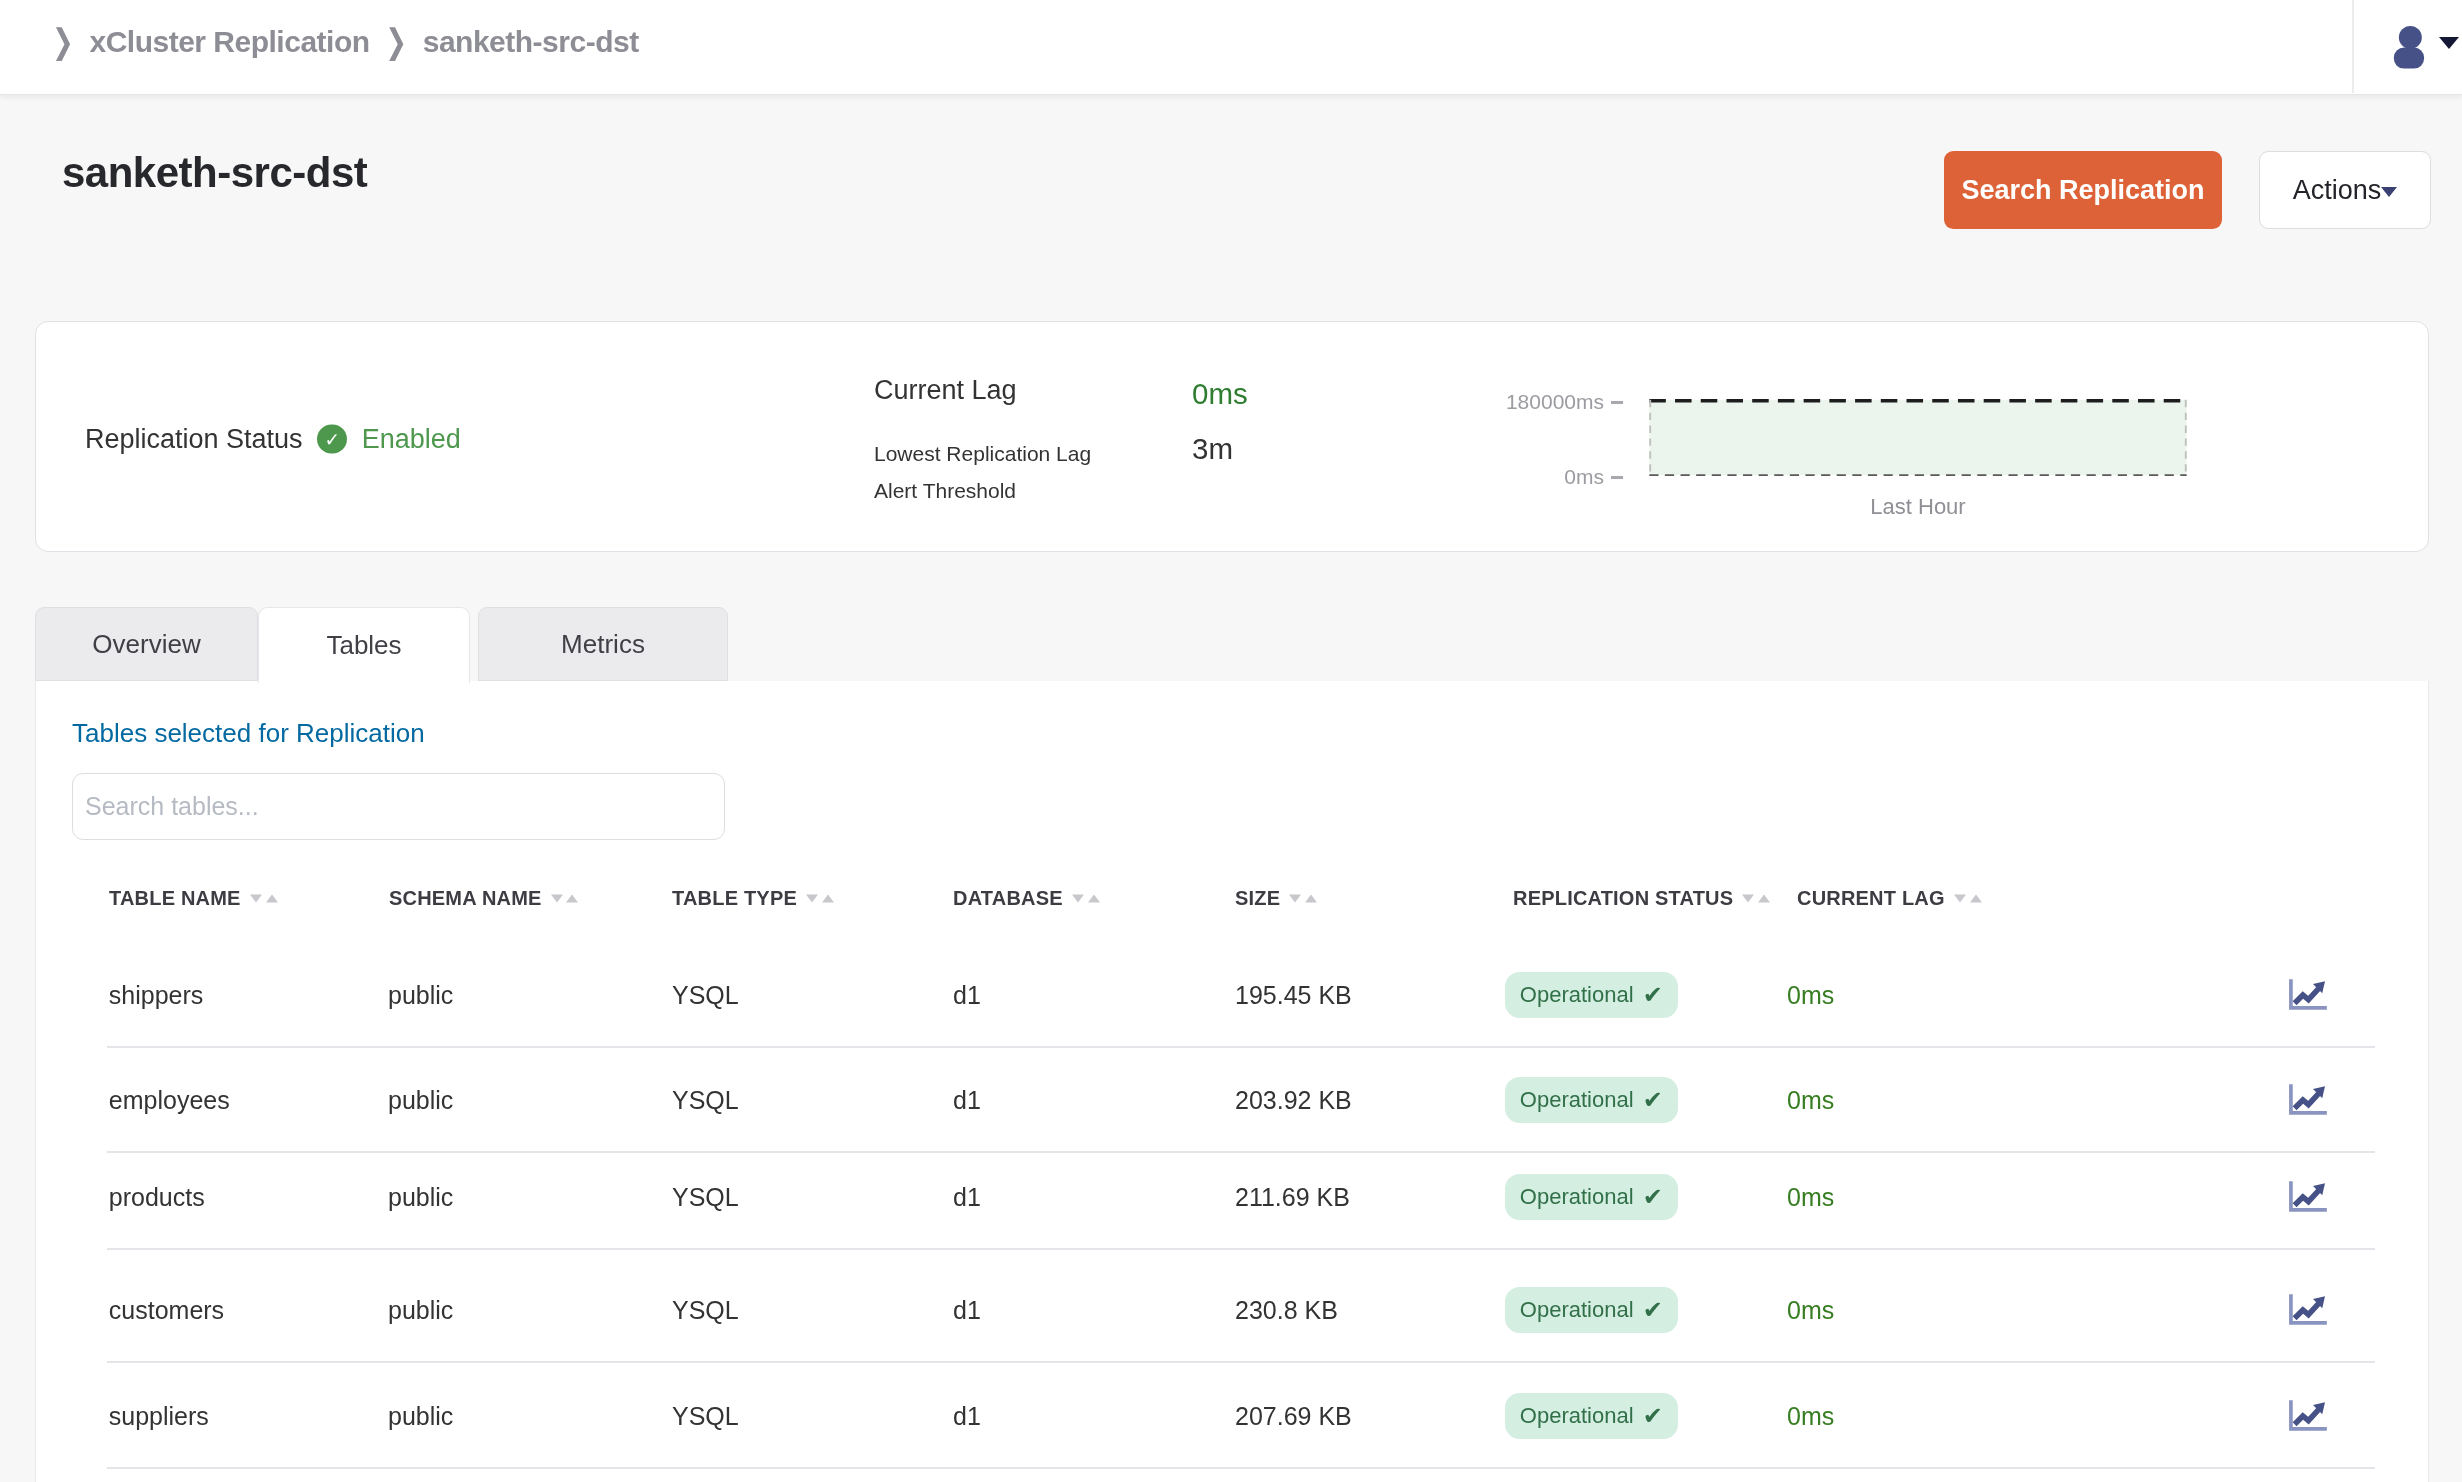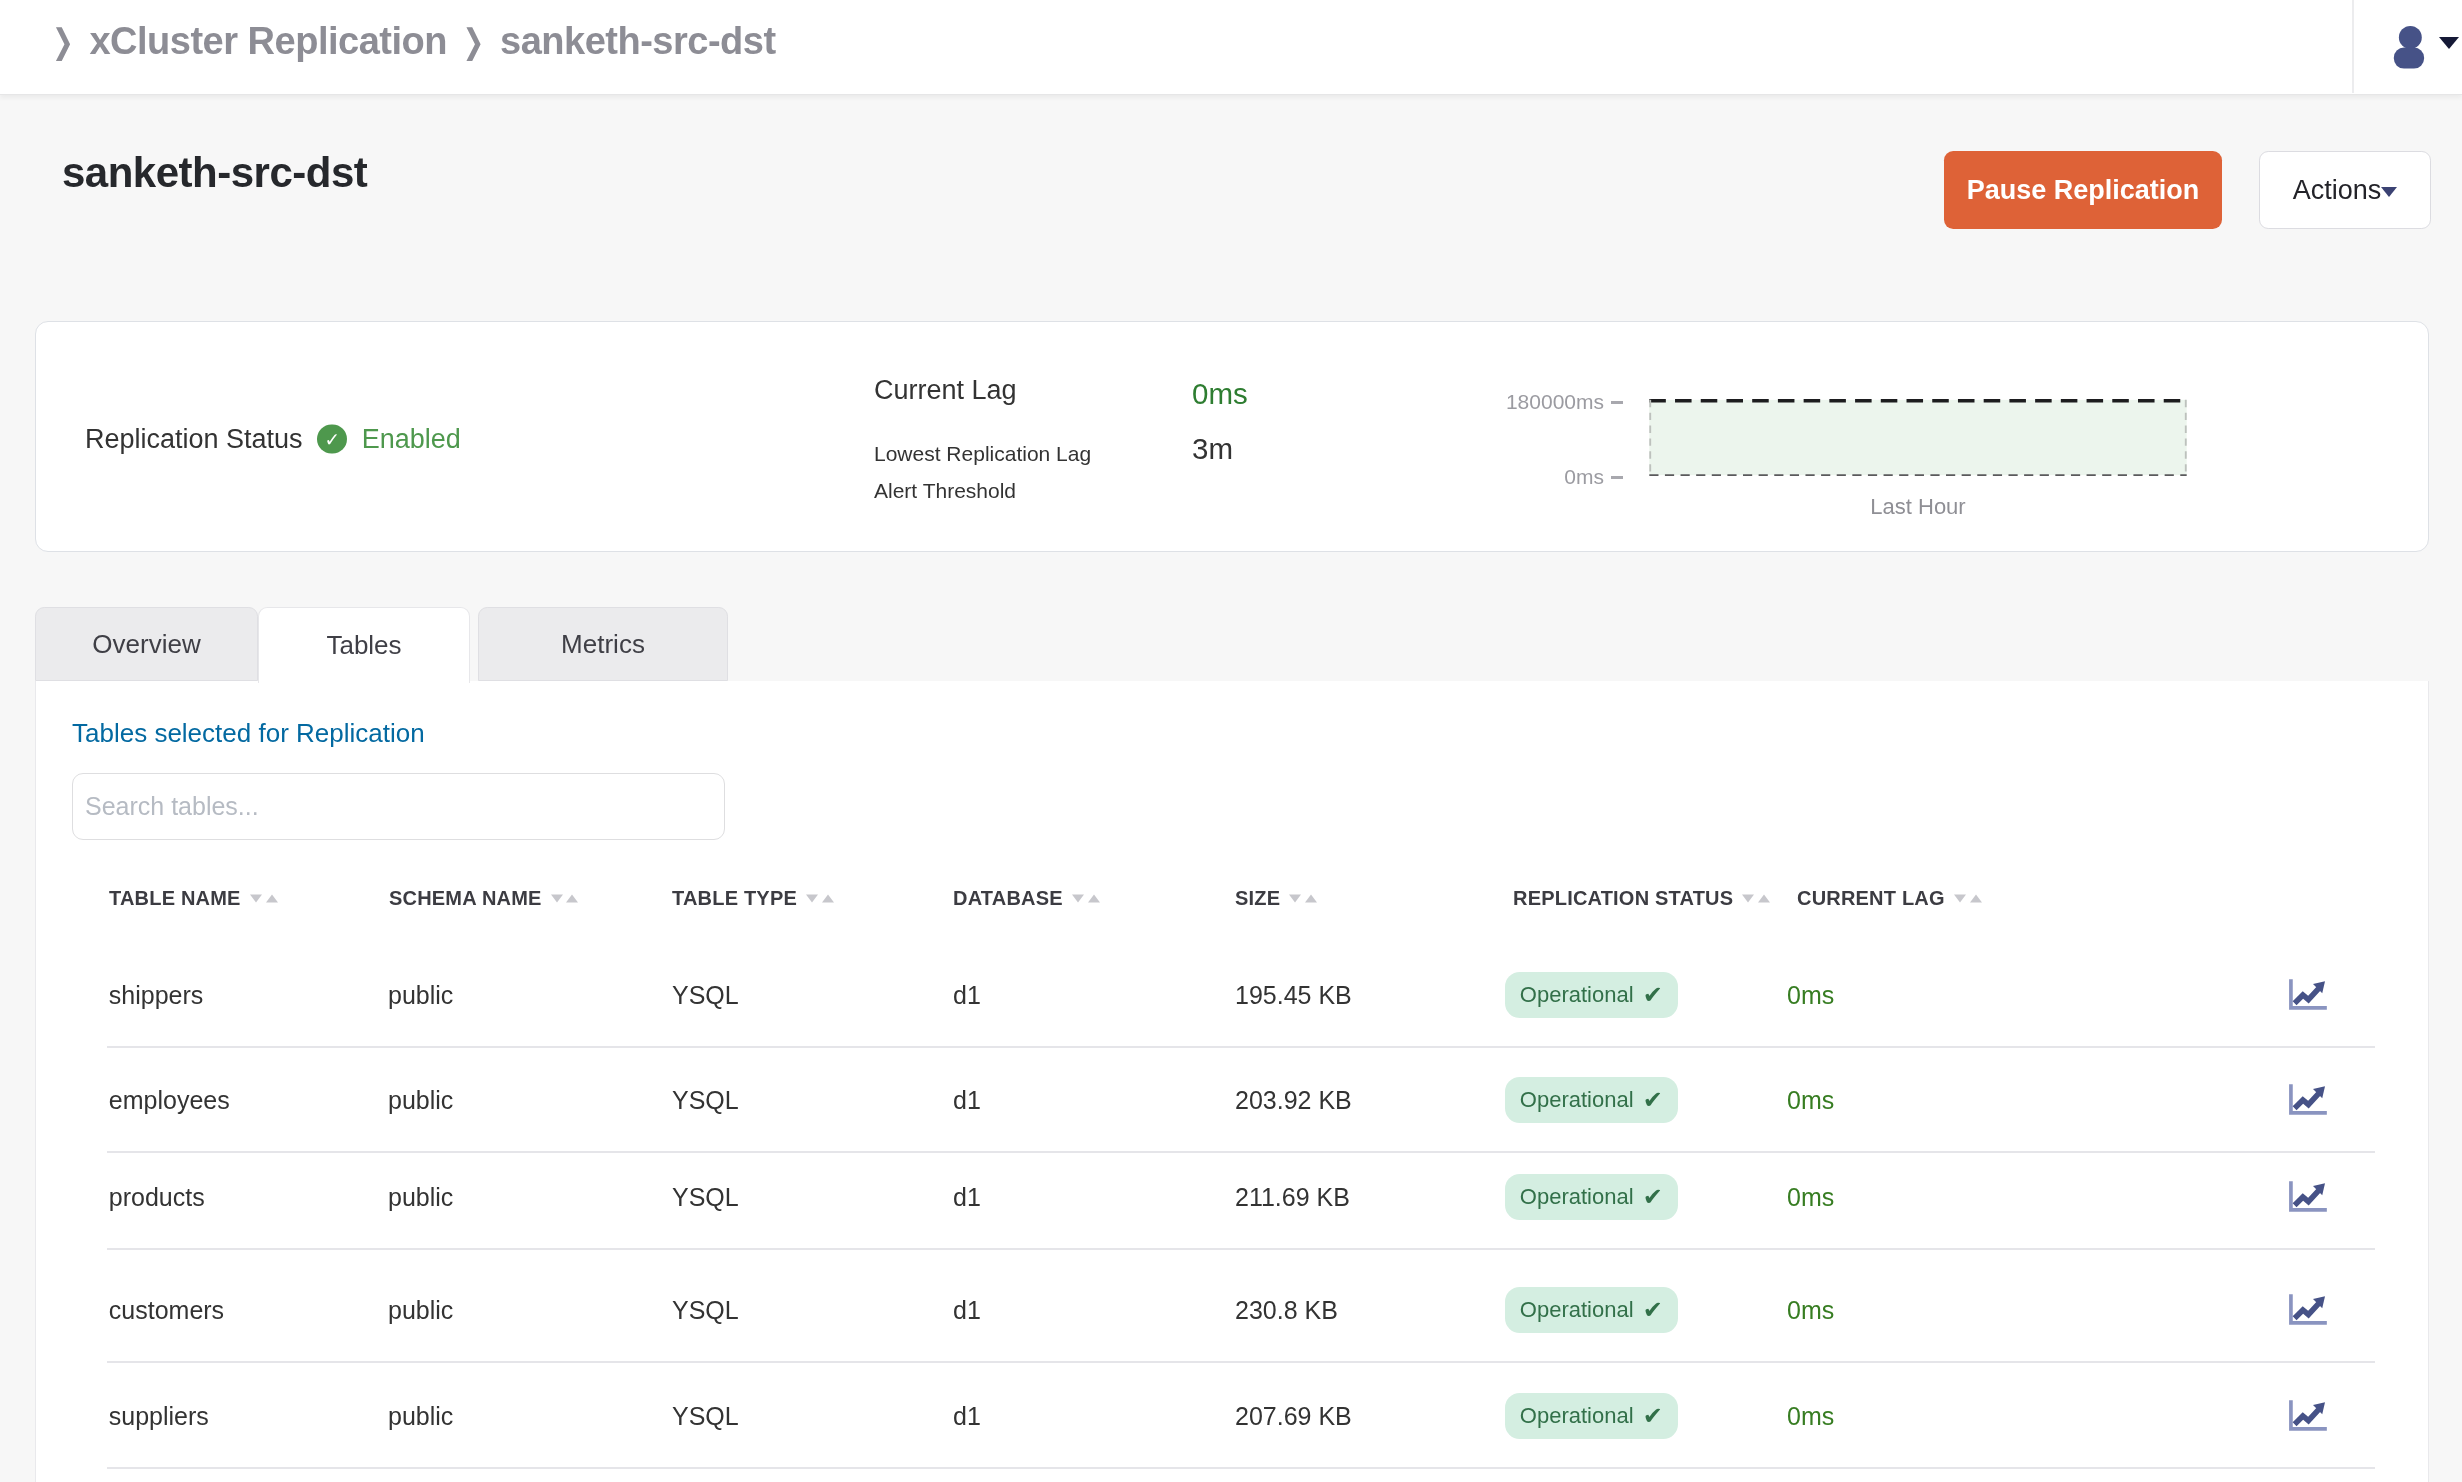--- a/index.html
+++ b/index.html
@@ -1,21 +1,21 @@
 <!DOCTYPE html>
 <html style="--accent_orange: #de6237; --green: #4e984d; --badge_bg: #d4eee1; --badge_text: #327049; --lag_green: #377d22; --indigo: #465287; --chart_fill: #ecf5ed;font-size:14.8px"><head>
 <meta charset="utf-8">
 <style>
 *{margin:0;padding:0;box-sizing:border-box}
 html,body{width:2462px;height:1482px;font-family:"Liberation Sans","DejaVu Sans",sans-serif;background:#f7f7f7;overflow:hidden;position:relative}
 .topbar{position:absolute;left:0;top:0;width:2462px;height:95px;background:#fff;border-bottom:1.8px solid #e6e6e7;box-shadow:0 2.8px 4.6px rgba(0,0,0,0.05)}
 .crumbs{position:absolute;left:52px;top:0;height:93px;display:flex;align-items:center;gap:15.7px;white-space:nowrap;padding-bottom:9.2px}
 .crumb-root{font-size:48px;font-weight:700;color:#232329;letter-spacing:-0.9px}
 .crumb-sep{font-size:26px;font-weight:600;color:#8d8d95;transform:scaleY(1.3)}
-.crumb{font-size:38px;font-weight:600;color:#8d8d95;letter-spacing:-0.5px}
+.crumb{font-size:30px;font-weight:600;color:#8d8d95;letter-spacing:-0.5px}
 .hdr-divider{position:absolute;left:2352px;top:0;width:1.8px;height:93px;background:#ececee}
 .user-icon{position:absolute;left:2392px;top:20px;width:33px;height:55px}
 .hdr-caret{position:absolute;left:2439px;top:37px;width:0;height:0;border-left:10px solid transparent;border-right:10px solid transparent;border-top:12px solid #151936}
 .page-title{position:absolute;left:62px;top:173px;transform:translateY(-50%);font-size:42px;font-weight:700;color:#26282c;letter-spacing:-0.5px}
 .btn-pause{position:absolute;left:1944px;top:151px;width:278px;height:78px;background:var(--accent_orange);border:none;border-radius:9.2px;color:#fff;font-size:27px;font-weight:700;font-family:inherit;display:flex;align-items:center;justify-content:center;cursor:pointer}
 .btn-actions{position:absolute;left:2259px;top:151px;width:172px;height:78px;background:#fff;border:1.8px solid #dcdce1;border-radius:9.2px;color:#232329;font-size:27px;font-family:inherit;display:flex;align-items:center;justify-content:center;cursor:pointer}
 .caret-sm{width:0;height:0;border-left:8.3px solid transparent;border-right:8.3px solid transparent;border-top:10px solid #3b4273;margin-top:3.7px}
 .card{position:absolute;left:35px;top:321px;width:2394px;height:231px;background:#fff;border:1.8px solid #dee1e6;border-radius:13px}
 .repl-status{position:absolute;left:49px;top:117px;transform:translateY(-50%);display:flex;align-items:center;gap:14.8px;font-size:27px;color:#333}
 .check-circle{width:29.5px;height:29.5px;border-radius:50%;background:var(--green);color:#fff;display:flex;align-items:center;justify-content:center;font-size:18.5px;font-weight:700}
@@ -58,21 +58,21 @@
   </div>
   <div class="hdr-divider"></div>
   <svg class="user-icon" viewBox="0 0 36 46">
     <circle cx="20" cy="12" r="12.5" fill="#465287"></circle>
     <rect x="2" y="23" width="33" height="23" rx="11" fill="#465287"></rect>
   </svg>
   <div class="hdr-caret"></div>
 </div>
 
 <h1 class="page-title">sanketh-src-dst</h1>
-<button class="btn-pause">Pause Replication</button>
+<button class="btn-pause">Search Replication</button>
 <button class="btn-actions">
     <span>Actions</span>
     <span class="caret-sm"></span>
   </button>
 
 <div class="card">
   <div class="repl-status">
     <span>Replication Status</span>
     <span class="check-circle">✓</span>
     <span class="enabled-text">Enabled</span>

